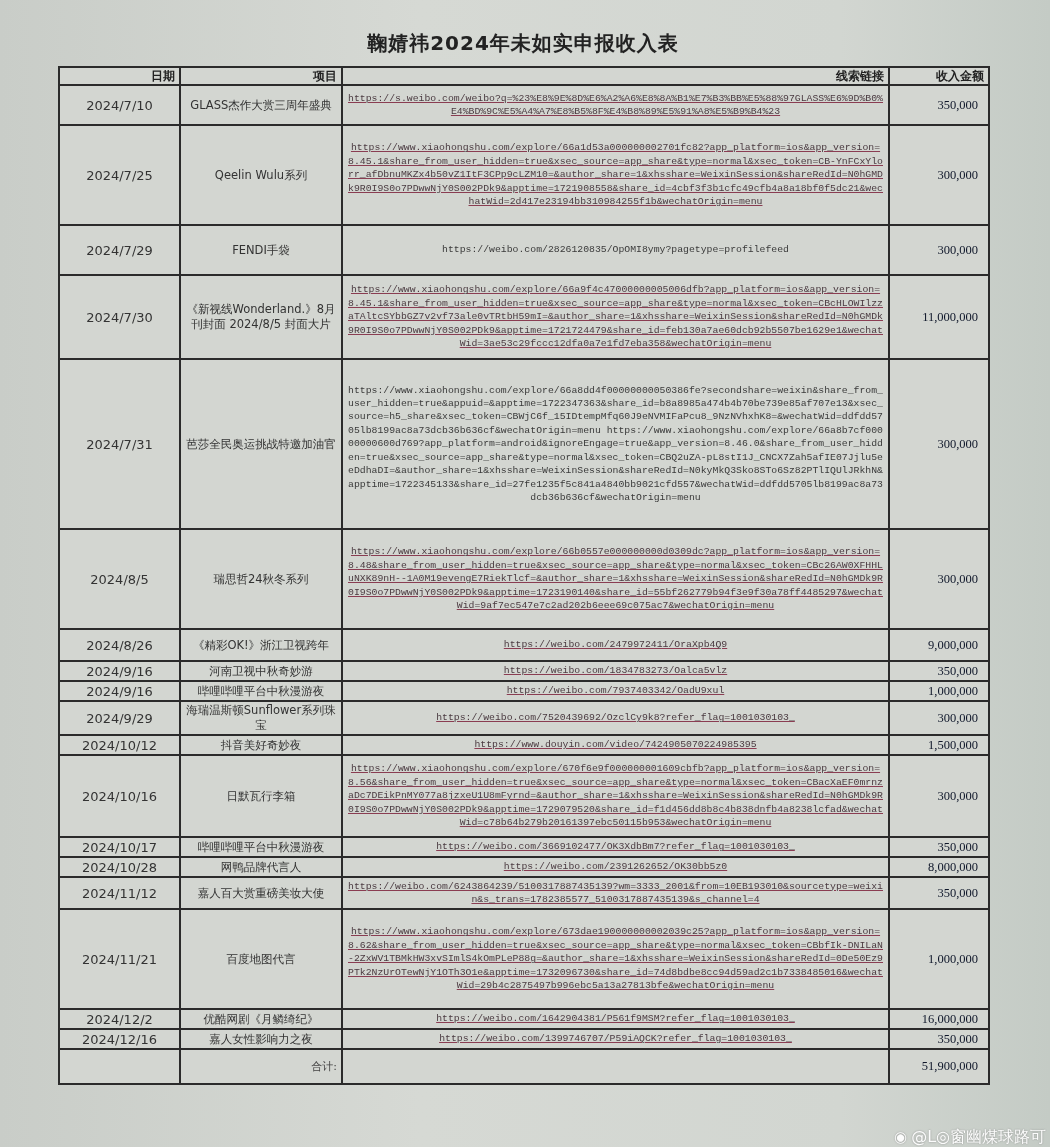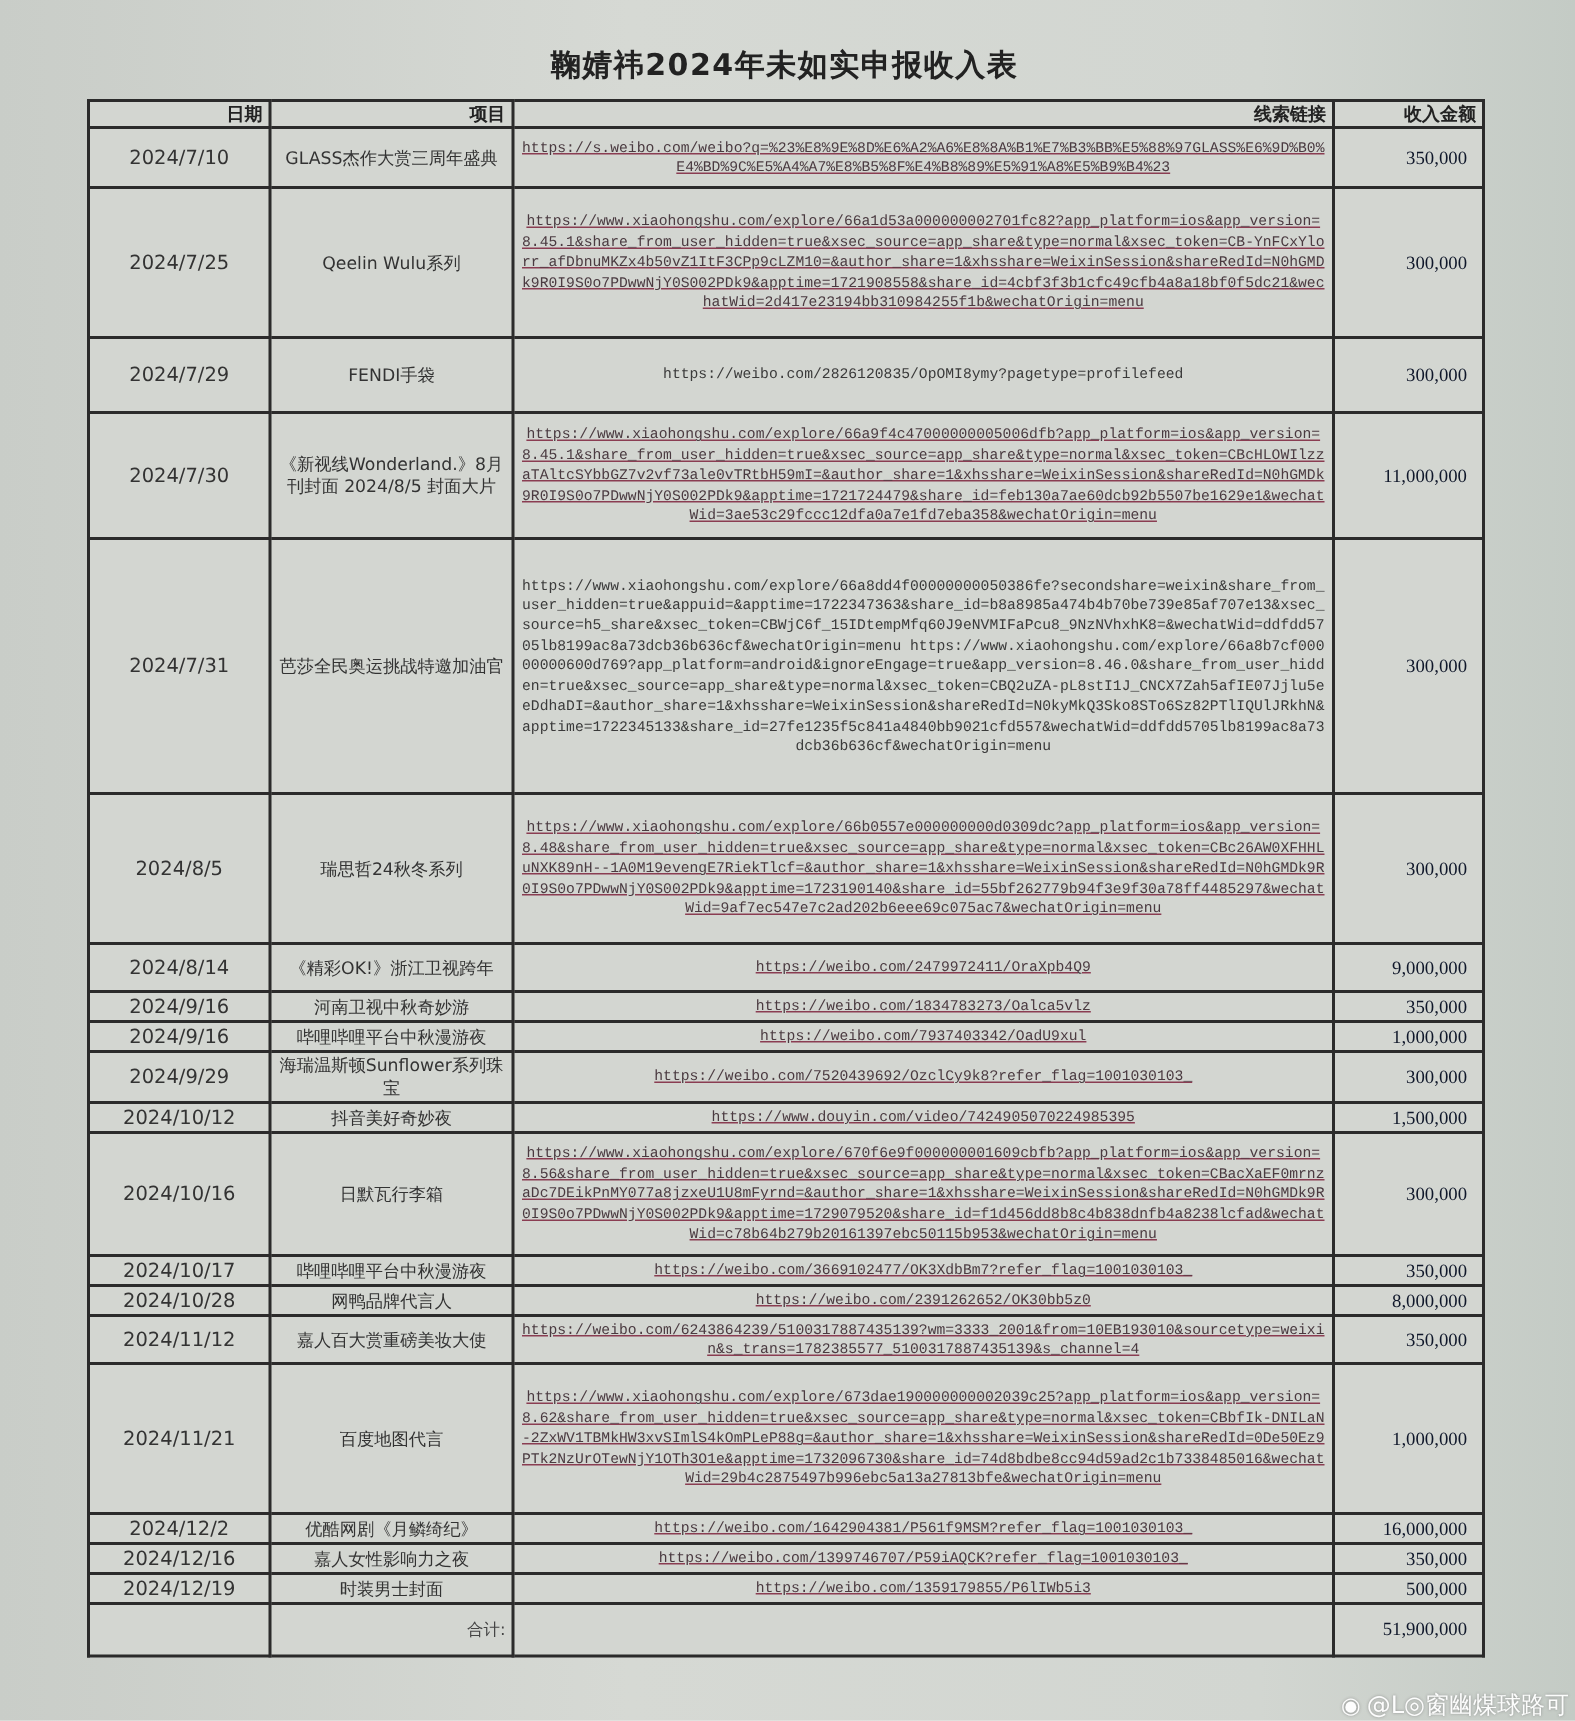--- a/index.html
+++ b/index.html
@@ -113,21 +113,21 @@
           <td class="link"><a class="plain">https://www.xiaohongshu.com/explore/66a8dd4f00000000050386fe?secondshare=weixin&amp;share_from_user_hidden=true&amp;appuid=&amp;apptime=1722347363&amp;share_id=b8a8985a474b4b70be739e85af707e13&amp;xsec_source=h5_share&amp;xsec_token=CBWjC6f_15IDtempMfq60J9eNVMIFaPcu8_9NzNVhxhK8=&amp;wechatWid=ddfdd5705lb8199ac8a73dcb36b636cf&amp;wechatOrigin=menu https://www.xiaohongshu.com/explore/66a8b7cf00000000600d769?app_platform=android&amp;ignoreEngage=true&amp;app_version=8.46.0&amp;share_from_user_hidden=true&amp;xsec_source=app_share&amp;type=normal&amp;xsec_token=CBQ2uZA-pL8stI1J_CNCX7Zah5afIE07Jjlu5eeDdhaDI=&amp;author_share=1&amp;xhsshare=WeixinSession&amp;shareRedId=N0kyMkQ3Sko8STo6Sz82PTlIQUlJRkhN&amp;apptime=1722345133&amp;share_id=27fe1235f5c841a4840bb9021cfd557&amp;wechatWid=ddfdd5705lb8199ac8a73dcb36b636cf&amp;wechatOrigin=menu</a></td>
           <td class="amount">300,000</td>
         </tr>
         <tr style="height: 100px;">
           <td class="date">2024/8/5</td>
           <td class="item">瑞思哲24秋冬系列</td>
           <td class="link"><a>https://www.xiaohongshu.com/explore/66b0557e000000000d0309dc?app_platform=ios&amp;app_version=8.48&amp;share_from_user_hidden=true&amp;xsec_source=app_share&amp;type=normal&amp;xsec_token=CBc26AW0XFHHLuNXK89nH--1A0M19evengE7RiekTlcf=&amp;author_share=1&amp;xhsshare=WeixinSession&amp;shareRedId=N0hGMDk9R0I9S0o7PDwwNjY0S002PDk9&amp;apptime=1723190140&amp;share_id=55bf262779b94f3e9f30a78ff4485297&amp;wechatWid=9af7ec547e7c2ad202b6eee69c075ac7&amp;wechatOrigin=menu</a></td>
           <td class="amount">300,000</td>
         </tr>
         <tr style="height: 32px;">
-          <td class="date">2024/8/14</td>
+          <td class="date">2024/8/26</td>
           <td class="item">《精彩OK!》浙江卫视跨年</td>
           <td class="link"><a>https://weibo.com/2479972411/OraXpb4Q9</a></td>
           <td class="amount">9,000,000</td>
         </tr>
         <tr style="height: 20px;">
           <td class="date">2024/9/16</td>
           <td class="item">河南卫视中秋奇妙游</td>
           <td class="link"><a>https://weibo.com/1834783273/Oalca5vlz</a></td>
           <td class="amount">350,000</td>
         </tr>
@@ -183,26 +183,20 @@
           <td class="date">2024/12/2</td>
           <td class="item">优酷网剧《月鳞绮纪》</td>
           <td class="link"><a>https://weibo.com/1642904381/P561f9MSM?refer_flag=1001030103_</a></td>
           <td class="amount">16,000,000</td>
         </tr>
         <tr style="height: 20px;">
           <td class="date">2024/12/16</td>
           <td class="item">嘉人女性影响力之夜</td>
           <td class="link"><a>https://weibo.com/1399746707/P59iAQCK?refer_flag=1001030103_</a></td>
           <td class="amount">350,000</td>
-        </tr>
-        <tr style="height: 20px;">
-          <td class="date">2024/12/19</td>
-          <td class="item">时装男士封面</td>
-          <td class="link"><a>https://weibo.com/1359179855/P6lIWb5i3</a></td>
-          <td class="amount">500,000</td>
         </tr>
       </tbody>
     <tfoot>
       <tr style="height:35px">
         <td></td>
         <td class="total-label">合计:</td>
         <td></td>
         <td class="amount">51,900,000</td>
       </tr>
     </tfoot>

